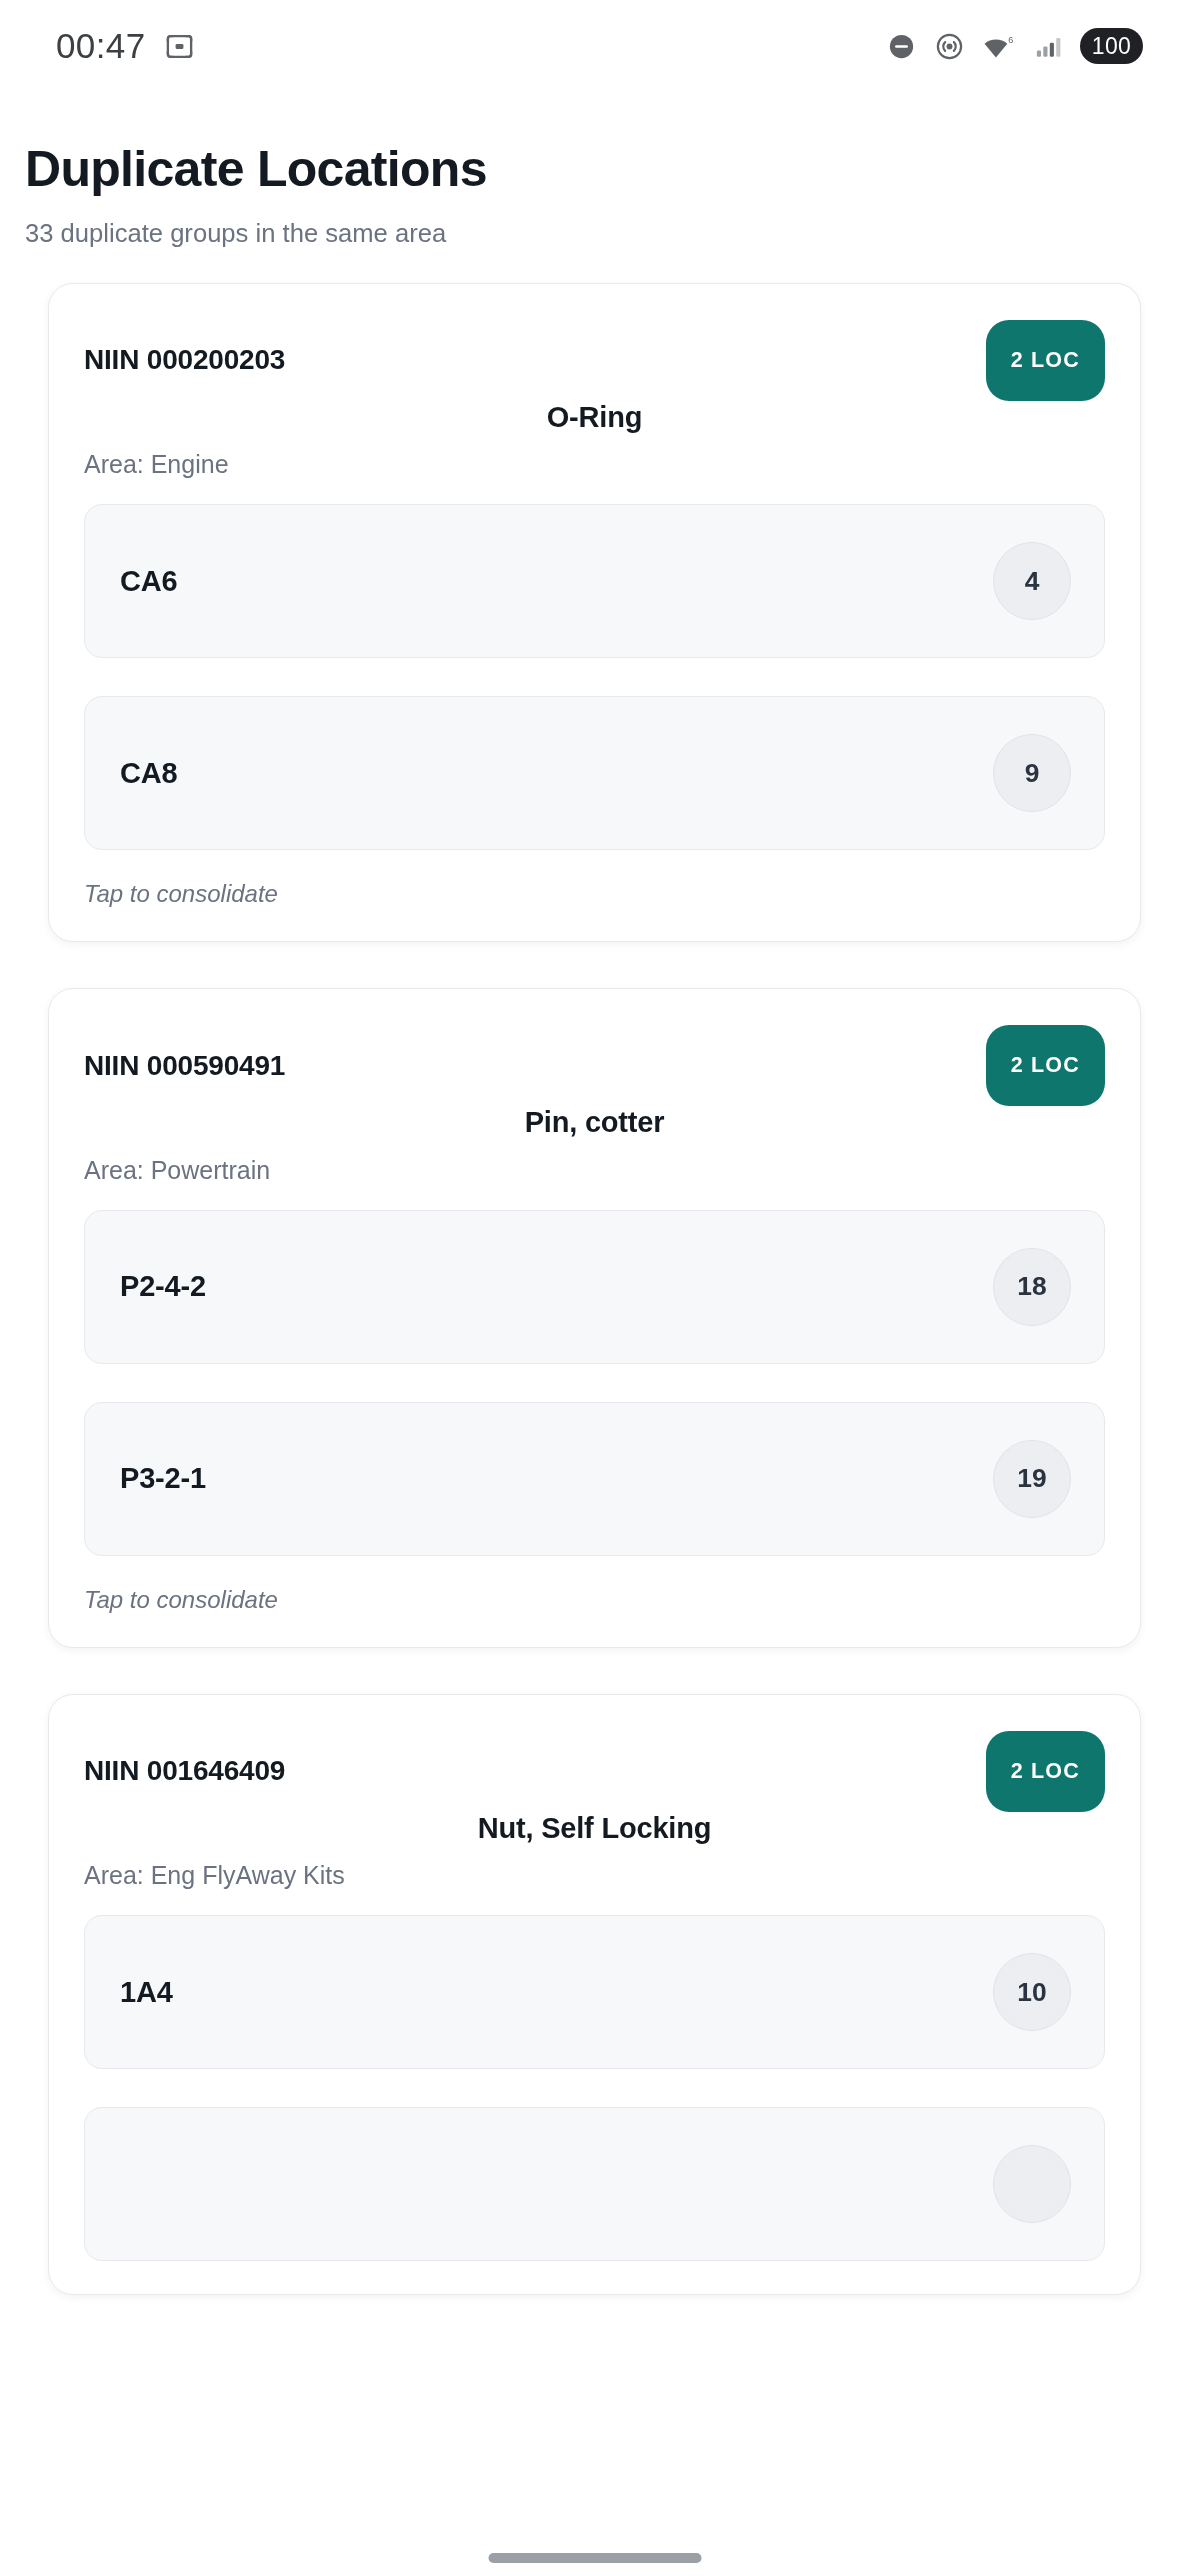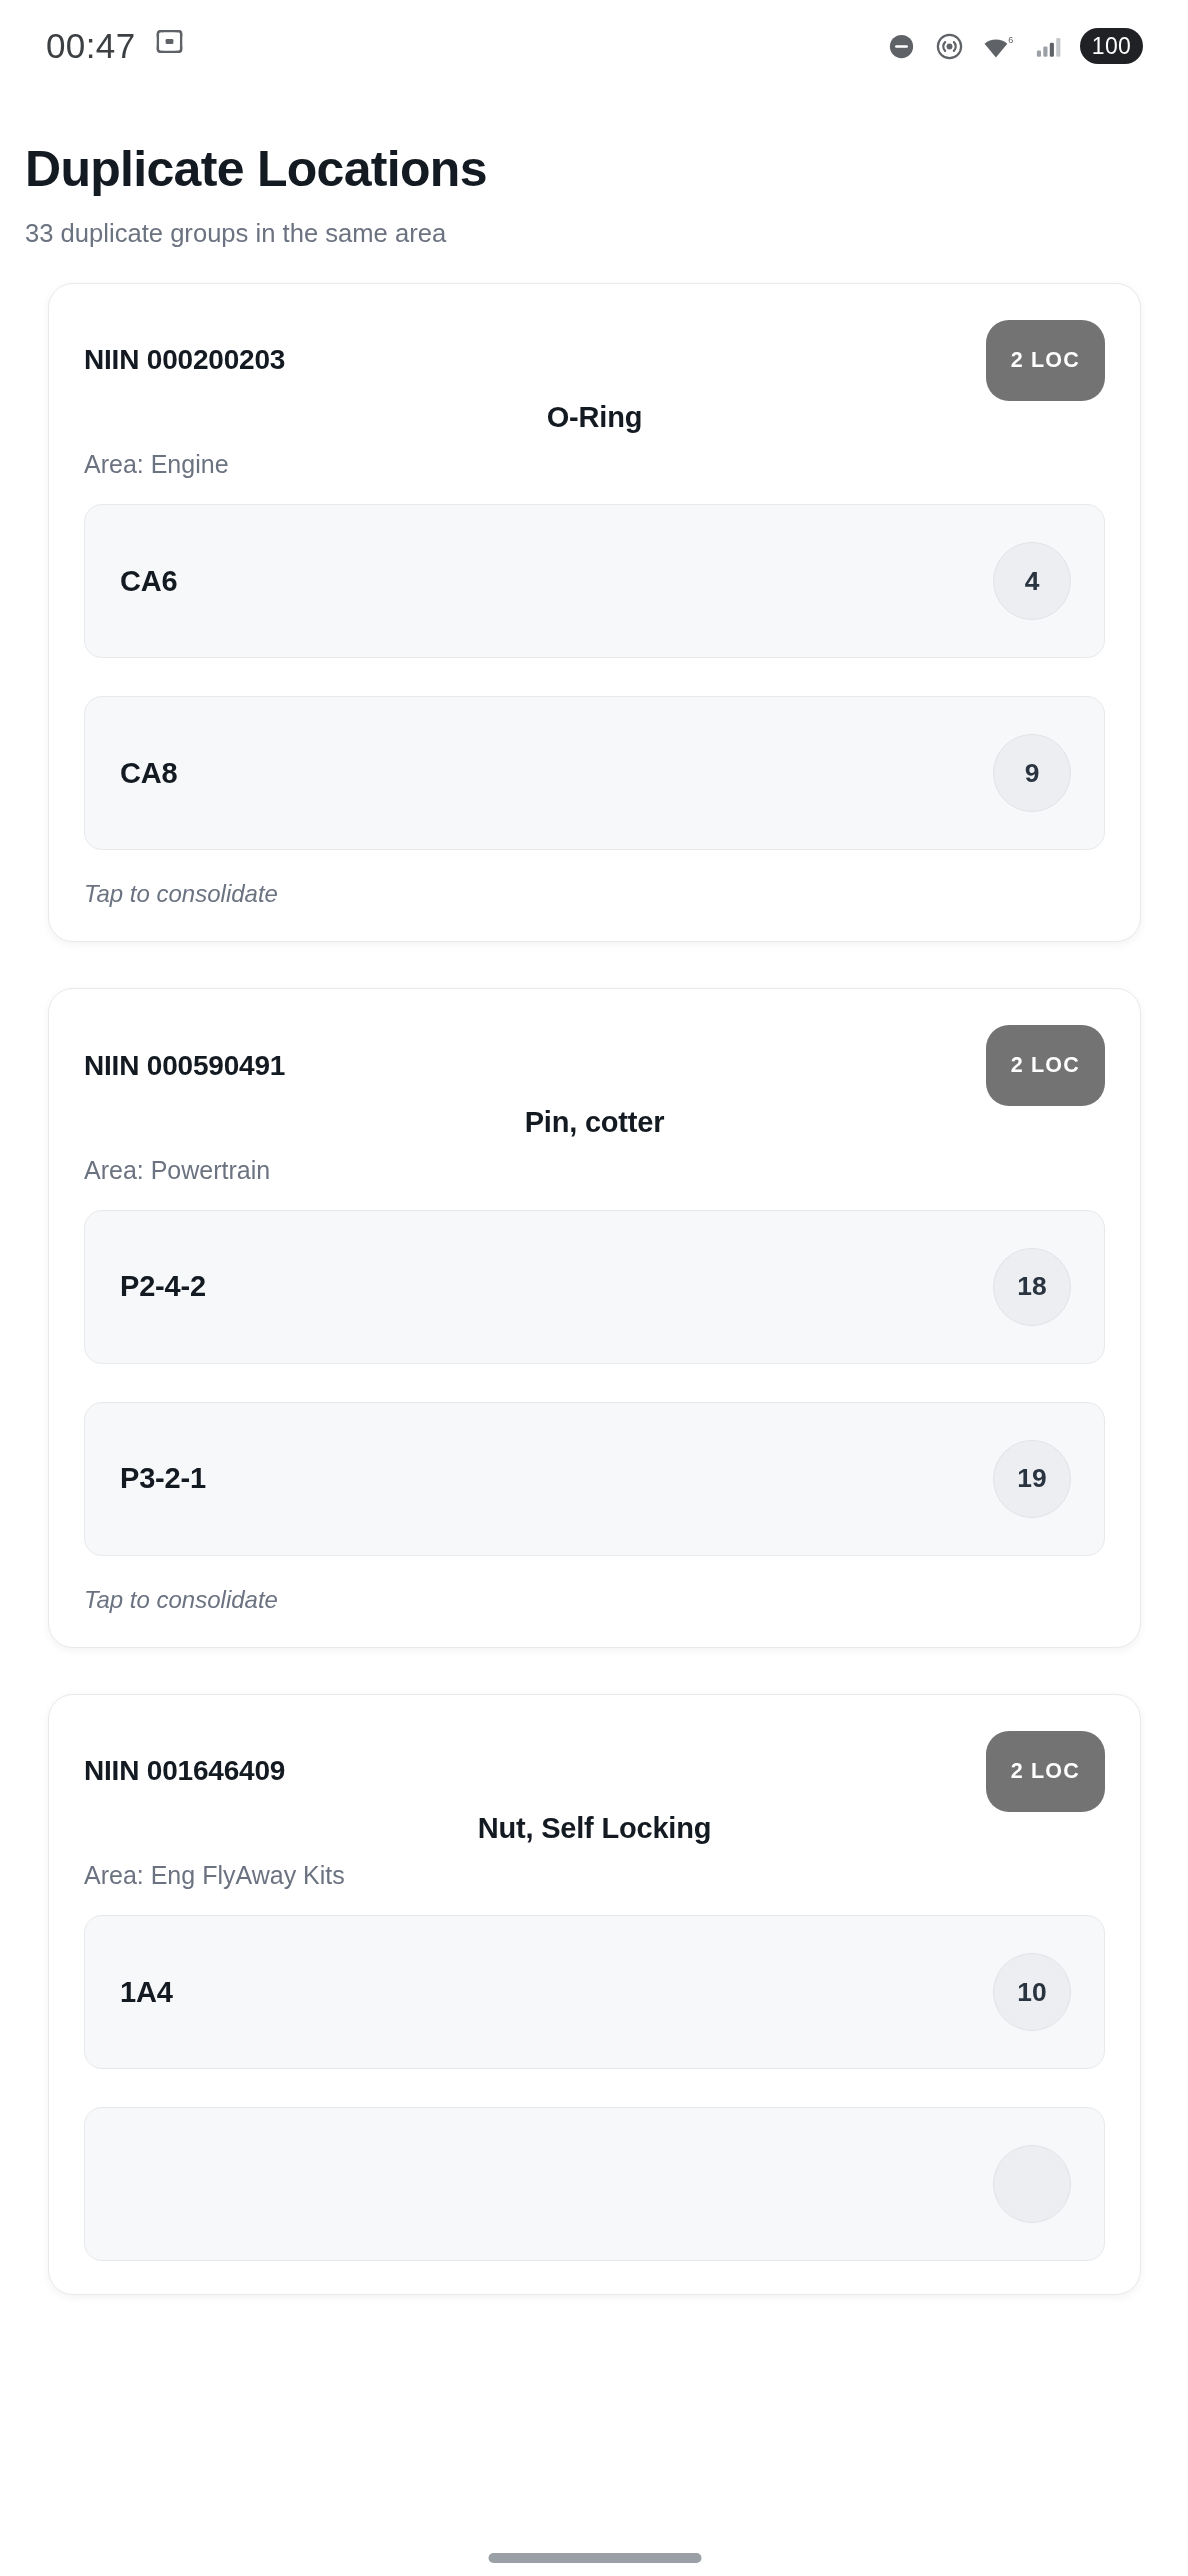--- a/index.html
+++ b/index.html
@@ -15,21 +15,23 @@
   
   .status-bar {
     height: 92px;
     display: flex;
     align-items: center;
     justify-content: space-between;
     padding: 0 46px 0 46px;
   }
   .status-left {
     display: flex;
+    align-items: center;
     gap: 18px;
+    margin-left: 10px;
   }
   .status-clock {
     font-size: 35px;
     color: #3c4043;
     font-weight: 400;
     letter-spacing: 0.4px;
   }
   .cast-icon { width: 31px; height: 31px; }
   .status-right {
     display: flex;
@@ -93,21 +95,21 @@
     align-items: center;
     justify-content: space-between;
   }
   .niin-label {
     font-size: 28px;
     font-weight: 700;
     color: #131a21;
     letter-spacing: -0.2px;
   }
   .loc-badge {
-    background: #737373;
+    background: #0f766e;
     color: #ffffff;
     font-size: 21.5px;
     font-weight: 700;
     letter-spacing: 1.2px;
     border-radius: 23px;
     padding: 28px 25px;
     white-space: nowrap;
   }
   .item-name {
     font-size: 29px;

